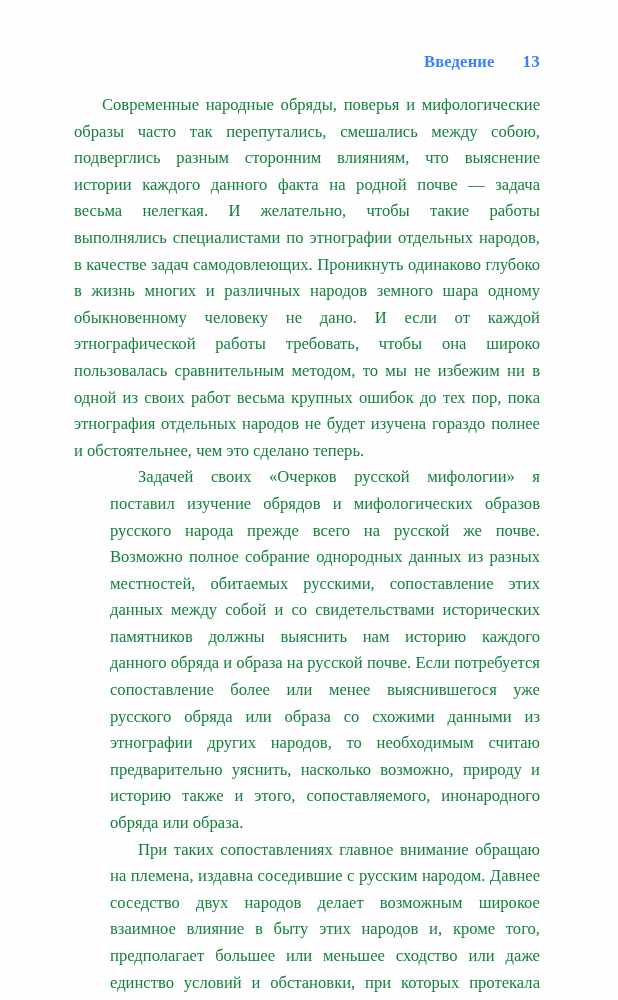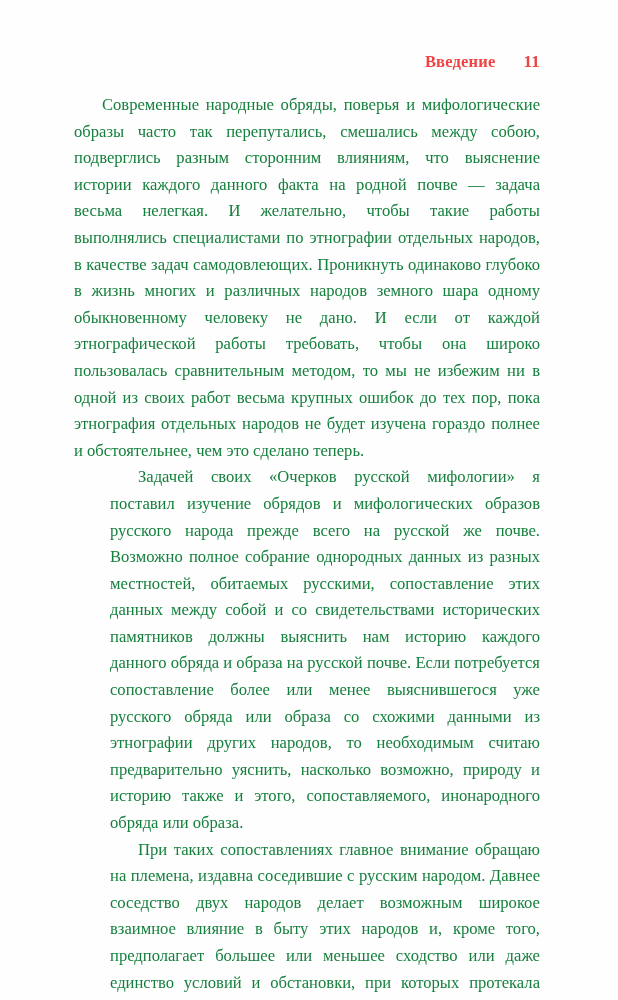--- a/index.html
+++ b/index.html
@@ -27,21 +27,21 @@
     top: 52px;
     left: 74px;
     right: 78px;
     display: flex;
     justify-content: flex-end;
     align-items: baseline;
     font-family: "Liberation Serif", serif;
     font-weight: bold;
     font-size: 16.5px;
     letter-spacing: 0.2px;
-    color: #ef4444;
+    color: #3b82f6;
   }
   .header .chapter-title {
     margin-right: 28px;
   }
   .header .page-number {
     font-size: 17px;
   }
   .content {
     position: absolute;
     top: 92px;
@@ -63,21 +63,21 @@
     margin-left: 36px;
   }
 </style>
 </head>
 <body>
 
 <div class="page">
 
   <div class="header">
     <span class="chapter-title">Введение</span>
-    <span class="page-number">11</span>
+    <span class="page-number">13</span>
   </div>
 
   <div class="content">
     <p>Современные народные обряды, поверья и мифологические образы часто так перепутались, смешались между собою, подверглись разным сторонним влияниям, что выяснение истории каждого данного факта на родной почве — задача весьма нелегкая. И желательно, чтобы такие работы выполнялись специалистами по этнографии отдельных народов, в качестве задач самодовлеющих. Проникнуть одинаково глубоко в жизнь многих и различных народов земного шара одному обыкновенному человеку не дано. И если от каждой этнографической работы требовать, чтобы она широко пользовалась сравнительным методом, то мы не избежим ни в одной из своих работ весьма крупных ошибок до тех пор, пока этнография отдельных народов не будет изучена гораздо полнее и обстоятельнее, чем это сделано теперь.</p>
     <p>Задачей своих «Очерков русской мифологии» я поставил изучение обрядов и мифологических образов русского народа прежде всего на русской же почве. Возможно полное собрание однородных данных из разных местностей, обитаемых русскими, сопоставление этих данных между собой и со свидетельствами исторических памятников должны выяснить нам историю каждого данного обряда и образа на русской почве. Если потребуется сопоставление более или менее выяснившегося уже русского обряда или образа со схожими данными из этнографии других народов, то необходимым считаю предварительно уяснить, насколько возможно, природу и историю также и этого, сопоставляемого, инонародного обряда или образа.</p>
     <p>При таких сопоставлениях главное внимание обращаю на племена, издавна соседившие с русским народом. Давнее соседство двух народов делает возможным широкое взаимное влияние в быту этих народов и, кроме того, предполагает большее или меньшее сходство или даже единство условий и обстановки, при которых протекала народная жизнь.</p>
   </div>
 
 </div>
 

